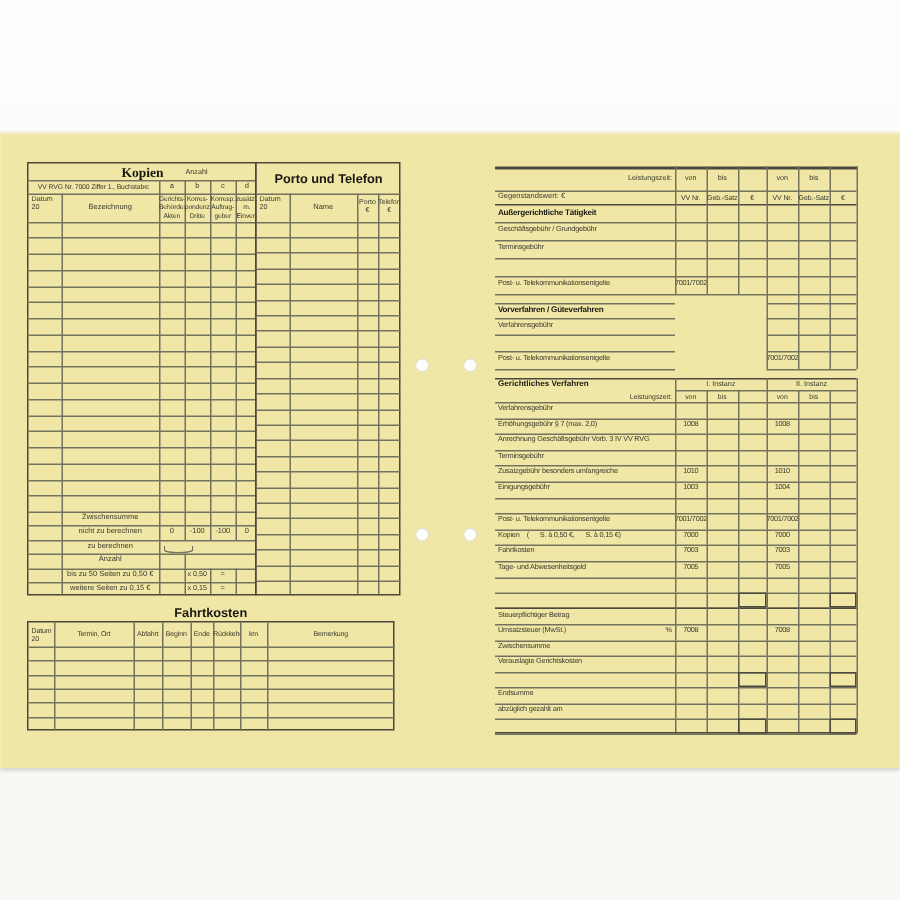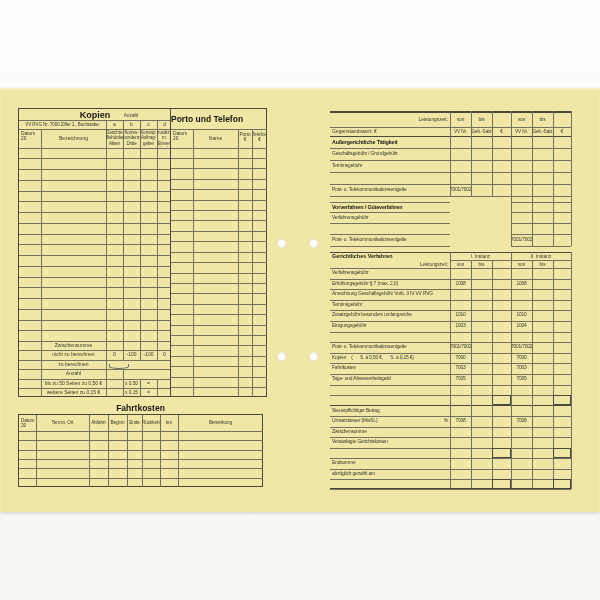--- a/index.html
+++ b/index.html
@@ -46,21 +46,21 @@
       <div class="ln" style="left: 0px; top: 135.25px; width: 152px; height: 1px;"></div>
       <div class="ln" style="left: 0px; top: 146px; width: 152px; height: 1px;"></div>
       <div class="ln" style="left: 0px; top: 156.75px; width: 152px; height: 1px;"></div>
       <div class="ln" style="left: 0px; top: 167.5px; width: 152px; height: 1px;"></div>
       <div class="ln" style="left: 0px; top: 178.25px; width: 152px; height: 1px;"></div>
       <div class="ln" style="left: 0px; top: 189px; width: 152px; height: 1px;"></div>
       <div class="ln" style="left: 0px; top: 199.75px; width: 152px; height: 1px;"></div>
       <div class="ln" style="left: 0px; top: 210.5px; width: 152px; height: 1px;"></div>
       <div class="ln" style="left: 0px; top: 221.25px; width: 152px; height: 1px;"></div>
       <div class="ln" style="left: 0px; top: 232px; width: 152px; height: 1px;"></div>
-      <div class="tx b" style="left: 40px; top: 0.5px; width: 72px; height: 10px; font-size: 9px; text-align: center; line-height: 10px; letter-spacing: 0px; white-space: pre-line;">Kopien</div>
+      <div class="tx b" style="left: 40px; top: 0.5px; width: 72px; height: 10px; font-size: 9px; text-align: center; line-height: 10px; letter-spacing: 0px; white-space: pre-line; font-family: Liberation Serif, serif;">Kopien</div>
       <div class="tx" style="left: 92px; top: 2.5px; width: 40px; height: 8px; font-size: 4.8px; text-align: center; line-height: 8px; letter-spacing: 0px; white-space: pre-line;">Anzahl</div>
       <div class="tx" style="left: 1px; top: 11.5px; width: 85px; height: 8px; font-size: 4.6px; text-align: center; line-height: 8px; letter-spacing: -0.1px; white-space: pre-line;">VV RVG Nr. 7000 Ziffer 1., Buchstabe:</div>
       <div class="tx" style="left: 87px; top: 11px; width: 17px; height: 8.5px; font-size: 5px; text-align: center; line-height: 8.5px; letter-spacing: 0px; white-space: pre-line;">a</div>
       <div class="tx" style="left: 104px; top: 11px; width: 17px; height: 8.5px; font-size: 5px; text-align: center; line-height: 8.5px; letter-spacing: 0px; white-space: pre-line;">b</div>
       <div class="tx" style="left: 121px; top: 11px; width: 17px; height: 8.5px; font-size: 5px; text-align: center; line-height: 8.5px; letter-spacing: 0px; white-space: pre-line;">c</div>
       <div class="tx" style="left: 138px; top: 11px; width: 15px; height: 8.5px; font-size: 5px; text-align: center; line-height: 8.5px; letter-spacing: 0px; white-space: pre-line;">d</div>
       <div class="tx" style="left: 2px; top: 21.5px; width: 19px; height: 16px; font-size: 4.8px; text-align: left; line-height: 5.4px; letter-spacing: 0px; white-space: pre-line;">Datum
 20</div>
       <div class="tx" style="left: 22px; top: 20px; width: 65px; height: 18px; font-size: 5px; text-align: center; line-height: 18px; letter-spacing: 0px; white-space: pre-line;">Bezeichnung</div>
       <div class="tx" style="left: 87px; top: 21px; width: 17px; height: 17px; font-size: 4.5px; text-align: center; line-height: 5.3px; letter-spacing: -0.1px; white-space: pre-line;">Gerichts-
@@ -131,21 +131,21 @@
       <div class="ln" style="left: 0px; top: 184.333px; width: 96px; height: 1px;"></div>
       <div class="ln" style="left: 0px; top: 194.75px; width: 96px; height: 1px;"></div>
       <div class="ln" style="left: 0px; top: 205.167px; width: 96px; height: 1px;"></div>
       <div class="ln" style="left: 0px; top: 215.583px; width: 96px; height: 1px;"></div>
       <div class="ln" style="left: 0px; top: 226px; width: 96px; height: 1px;"></div>
       <div class="ln" style="left: 0px; top: 236.417px; width: 96px; height: 1px;"></div>
       <div class="ln" style="left: 0px; top: 246.833px; width: 96px; height: 1px;"></div>
       <div class="ln" style="left: 0px; top: 257.25px; width: 96px; height: 1px;"></div>
       <div class="ln" style="left: 0px; top: 267.667px; width: 96px; height: 1px;"></div>
       <div class="ln" style="left: 0px; top: 278.083px; width: 96px; height: 1px;"></div>
-      <div class="tx b" style="left: 0px; top: 3px; width: 96px; height: 14px; font-size: 8.5px; line-height: 14px; letter-spacing: 0px; white-space: pre-line;">Porto und Telefon</div>
+      <div class="tx b" style="left: 0px; top: 3px; width: 96px; height: 14px; font-size: 8.5px; text-align: center; line-height: 14px; letter-spacing: 0px; white-space: pre-line;">Porto und Telefon</div>
       <div class="tx" style="left: 2px; top: 21.5px; width: 19px; height: 16px; font-size: 4.8px; text-align: left; line-height: 5.4px; letter-spacing: 0px; white-space: pre-line;">Datum
 20</div>
       <div class="tx" style="left: 22px; top: 20px; width: 45px; height: 18px; font-size: 5px; text-align: center; line-height: 18px; letter-spacing: 0px; white-space: pre-line;">Name</div>
       <div class="tx" style="left: 67px; top: 23px; width: 14px; height: 13px; font-size: 4.7px; text-align: center; line-height: 5.4px; letter-spacing: 0px; white-space: pre-line;">Porto
 €</div>
       <div class="tx" style="left: 81px; top: 23px; width: 15px; height: 13px; font-size: 4.7px; text-align: center; line-height: 5.4px; letter-spacing: 0px; white-space: pre-line;">Telefon
 €</div>
     </div>
   <div class="tx b" style="left:18px;top:403px;width:245px;height:11px;font-size:8.5px;text-align:center;line-height:11px;">Fahrtkosten</div>
   <div id="fahrt" class="tbl bordered" style="left:18px;top:414px;width:245px;height:73px;">

